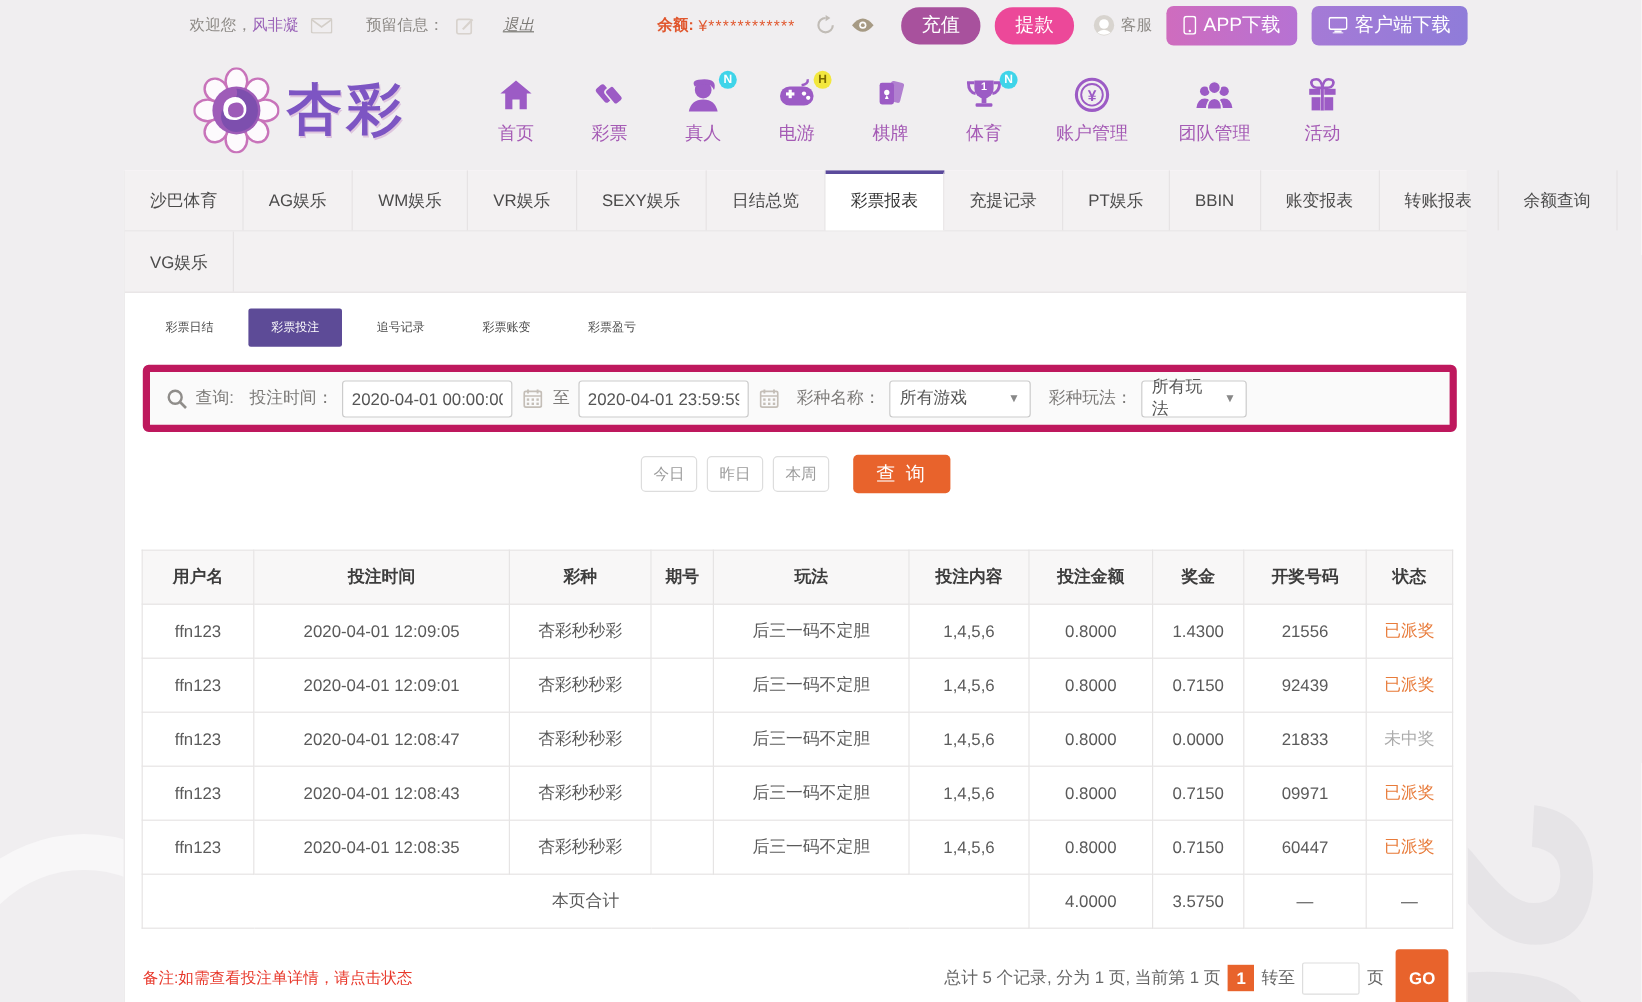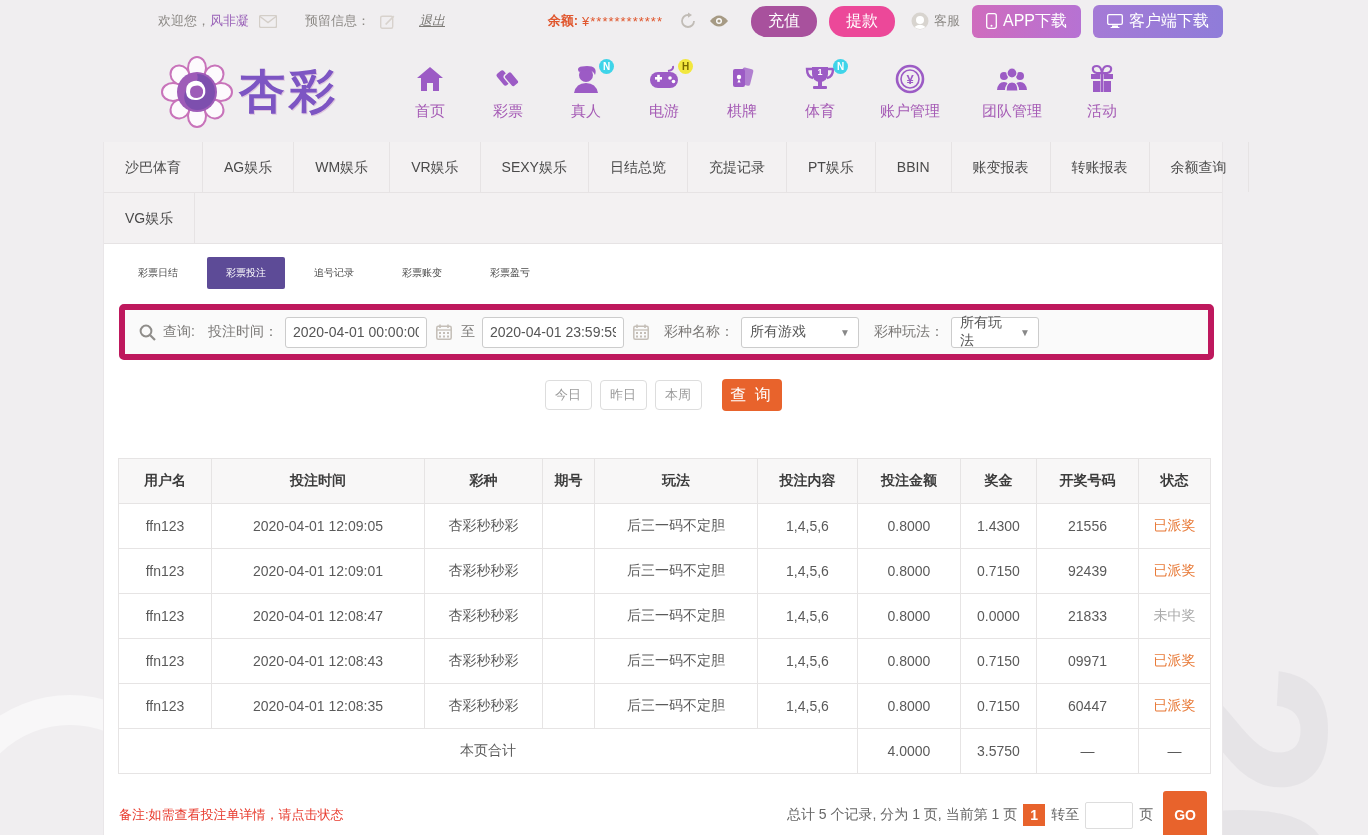--- a/index.html
+++ b/index.html
@@ -98,21 +98,21 @@
   .sel-play { width:88px; }
   .cal-ico { display:inline-flex; margin:0 2px; }
 
   
   .actions { text-align:center; margin:19px 0 0 0; display:flex; justify-content:center; align-items:center; gap:8px; }
   .btn-quick {
     width:47px; height:30px; border:1px solid #ddd; border-radius:4px; background:#fff; color:#9b9b9b;
     font-size:13px; cursor:pointer; font-family:inherit;
   }
   .btn-query {
-    width:60px; height:32px; border:none; border-radius:4px; background:#e8632c; color:#fff;
+    width:81px; height:32px; border:none; border-radius:4px; background:#e8632c; color:#fff;
     font-size:16px; cursor:pointer; margin-left:12px; letter-spacing:2px; font-family:inherit;
   }
 
   
   .tbl-wrap { margin:47px 14px 0 14px; }
   table { width:100%; border-collapse:collapse; table-layout:fixed; }
   th, td { border:1px solid #e6e4e4; height:45px; text-align:center; font-size:14px; }
   th { background:#f8f7f7; color:#3c3c3c; font-weight:bold; }
   td { color:#5a5a5a; }
   td.status-orange { color:#e87b3a; cursor:pointer; }
@@ -282,20 +282,21 @@
   </div>
 
   <div class="card">
     <div class="tabs-row" id="tabs-row1">
         <span class="tab">沙巴体育</span>
         <span class="tab">AG娱乐</span>
         <span class="tab">WM娱乐</span>
         <span class="tab">VR娱乐</span>
         <span class="tab">SEXY娱乐</span>
         <span class="tab">日结总览</span>
+        <span class="tab active">彩票报表</span>
         <span class="tab">充提记录</span>
         <span class="tab">PT娱乐</span>
         <span class="tab">BBIN</span>
         <span class="tab">账变报表</span>
         <span class="tab">转账报表</span>
         <span class="tab">余额查询</span>
       </div>
     <div class="tabs-row tabs-row2" id="tabs-row2">
         <span class="tab">VG娱乐</span>
       </div>

